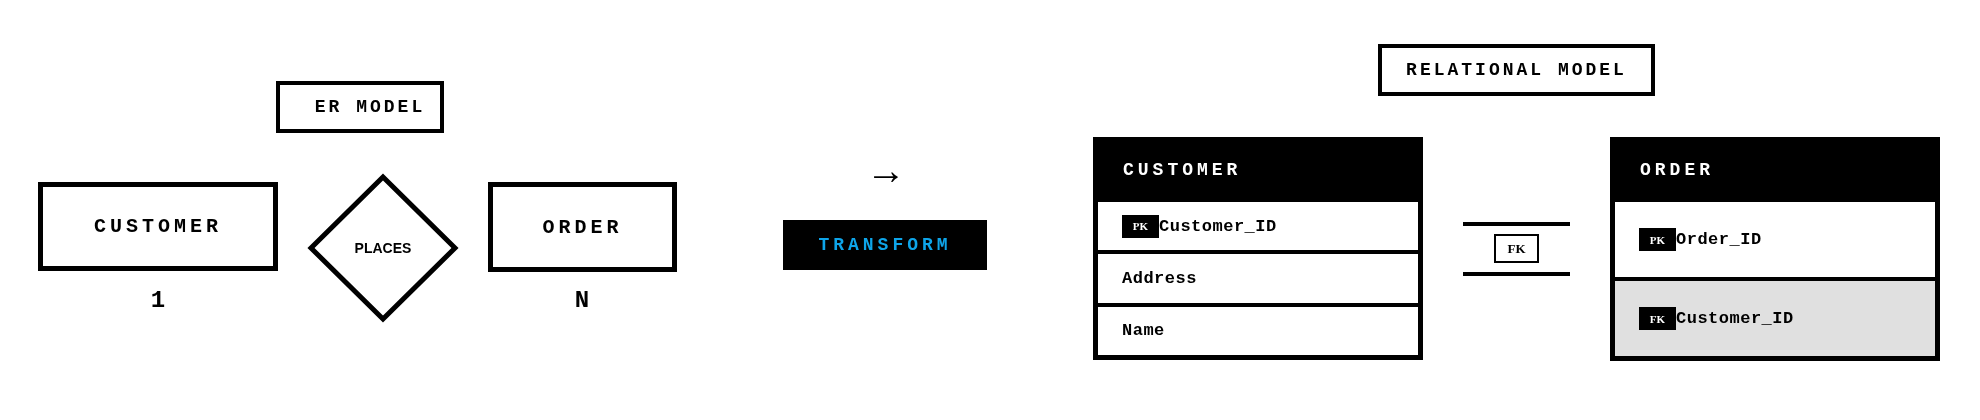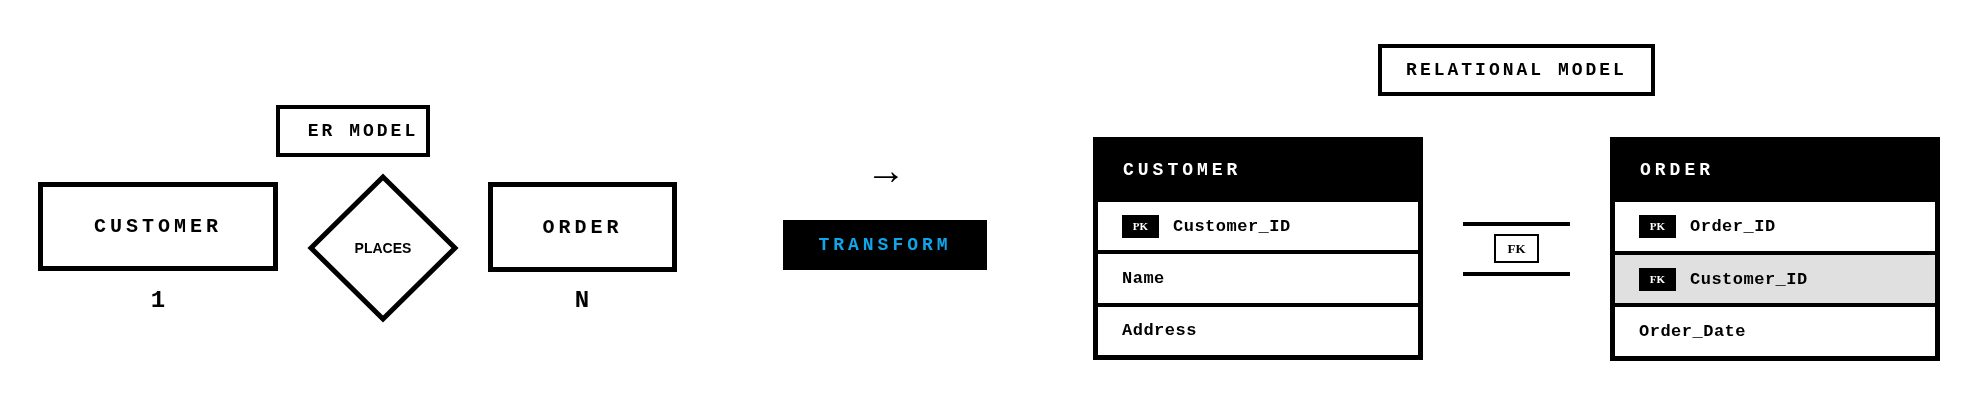--- a/index.html
+++ b/index.html
@@ -17,29 +17,29 @@
   .transform { background: #000; color: #0ea5e9; display: flex; align-items: center; justify-content: center;
                font-weight: bold; font-size: 18px; letter-spacing: 4px; }
   .table { border: 5px solid #000; background: #000; display: flex; flex-direction: column; gap: 4px; }
   .table-header { height: 56px; color: #fff; display: flex; align-items: center; padding-left: 25px;
                   font-weight: bold; font-size: 18px; letter-spacing: 4px; flex: none; }
   .row { background: #fff; flex: 1; display: flex; align-items: center; padding-left: 24px;
          font-weight: bold; font-size: 17px; letter-spacing: 0.5px; }
   .row.highlight { background: #e0e0e0; }
   .badge { background: #000; color: #fff; font-family: "Liberation Serif", "DejaVu Serif", serif; font-weight: bold;
            font-size: 11px; width: 37px; height: 23px; display: flex; align-items: center; justify-content: center;
-           margin-right: 14px; letter-spacing: 0; }
+           letter-spacing: 0; }
   .conn-line { background: #000; height: 4px; }
   .fk-box { border: 2px solid #000; background: #fff; display: flex; align-items: center; justify-content: center;
             font-family: "Liberation Serif", "DejaVu Serif", serif; font-weight: bold; font-size: 13px; }
 </style>
 </head>
 <body>
 
-<div class="abs label-box" style="left:276px; top:105px; width:154px; height:52px;padding-left:20px;">ER MODEL</div>
+<div class="abs label-box" style="left:276px; top:81px; width:168px; height:52px;padding-left:20px;">ER MODEL</div>
 
 <div class="abs entity" style="left:38px; top:182px; width:240px; height:89px;">CUSTOMER</div>
 <div class="abs card" style="left:138px; top:287px;">1</div>
 
 <svg class="abs" style="left:306px; top:172px;" width="154" height="152">
   <polygon points="77,5 149,76 77,147 5,76" fill="#fff" stroke="#000" stroke-width="5"></polygon>
 </svg>
 <div class="abs diamond-text" style="left:333px; top:240px;">PLACES</div>
 
 <div class="abs entity" style="left:488px; top:182px; width:189px; height:90px;">ORDER</div>
@@ -50,37 +50,34 @@
 
 <div class="abs label-box" style="left:1378px; top:44px; width:277px; height:52px;">RELATIONAL MODEL</div>
 
 <div class="abs table" style="left:1093px; top:137px; width:330px; height:223px;">
   <div class="table-header">CUSTOMER</div>
   <div class="row">
     <span class="badge">PK</span>
     <span>Customer_ID</span>
   </div>
   <div class="row">
-    <span>Name</span>
+    <span>Address</span>
   </div>
   <div class="row">
-    <span>Address</span>
+    <span>Name</span>
   </div>
 </div>
 
 <div class="abs conn-line" style="left:1463px; top:222px; width:107px;"></div>
 <div class="abs fk-box" style="left:1494px; top:234px; width:45px; height:29px;">FK</div>
 <div class="abs conn-line" style="left:1463px; top:272px; width:107px;"></div>
 
 <div class="abs table" style="left:1610px; top:137px; width:330px; height:224px;">
   <div class="table-header">ORDER</div>
   <div class="row">
     <span class="badge">PK</span>
     <span>Order_ID</span>
   </div>
   <div class="row highlight">
     <span class="badge">FK</span>
     <span>Customer_ID</span>
   </div>
-  <div class="row">
-    <span>Order_Date</span>
-  </div>
 </div>
 
 </body></html>

